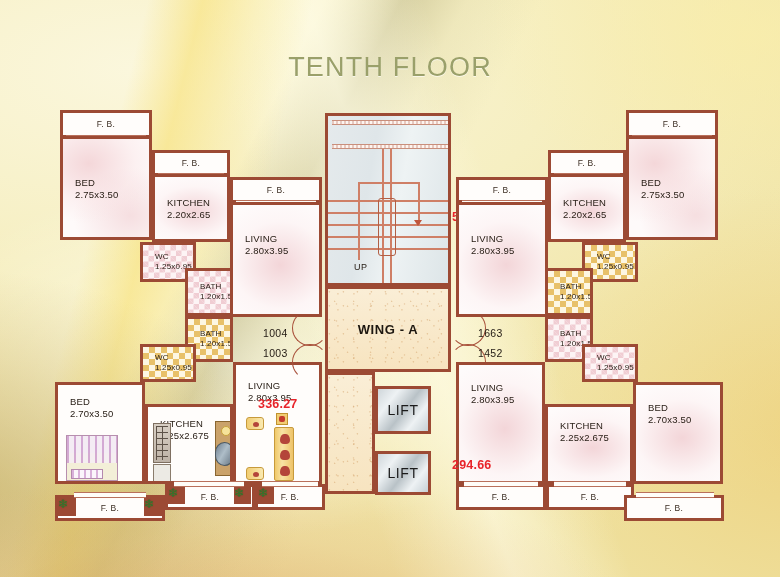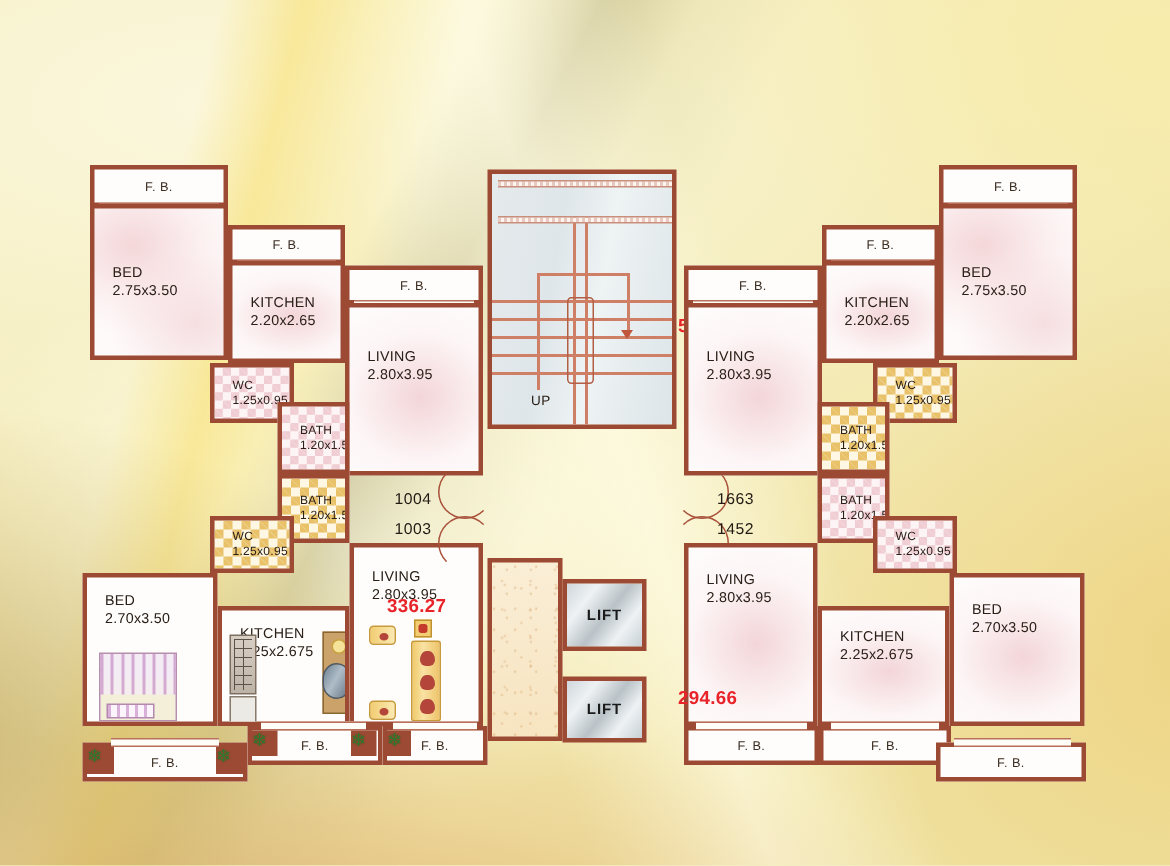--- a/index.html
+++ b/index.html
@@ -142,21 +142,21 @@
     position:absolute;font-size:9px;color:#231a12;letter-spacing:.4px;
   }
 
   
   .lift{
     position:absolute;box-sizing:border-box;border:3px solid #9c4a34;
     background:linear-gradient(128deg,#cfd6da 0%,#eef2f4 26%,#b9c2c7 52%,#eef2f4 74%,#c7d0d5 100%);
   }
   .lift .t{
     position:absolute;inset:0;display:flex;align-items:center;justify-content:center;
-    font-size:10px;font-weight:bold;color:#1b1b1b;letter-spacing:.6px;
+    font-size:14px;font-weight:normal;color:#1b1b1b;letter-spacing:.6px;
   }
 
   
   .swing{position:absolute;border:1.6px solid #a8503a;border-radius:50%;}
 
   
   .flatno{position:absolute;font-size:10.5px;color:#221a13;letter-spacing:.3px;}
 
   
   .furn{position:absolute;box-sizing:border-box;}
@@ -243,20 +243,21 @@
   <div class="bg base"></div>
   <div class="bg glow"></div>
   <div class="bg swoosh1"></div>
   <div class="bg swoosh2"></div>
   <div class="bg yellowband"></div>
   <div class="bg corner-left"></div>
   <div class="bg corner-bottom"></div>
   <div class="bg corner-right"></div>
   <div class="bg corner-tr"></div>
 
+  <div class="title">TENTH FLOOR</div>
 
   <div class="fb" style="left:60px;top:110px;width:92px;height:28px;">
     <div class="t">F. B.</div>
   </div>
   <div class="winmark" style="left:66px;top:135px;width:80px;"></div>
 
   <div class="room pinkwash" style="left:60px;top:136px;width:92px;height:104px;">
     <div class="lbl">
       <span>BED</span>
       <span class="l2">2.75x3.50</span>
@@ -402,20 +403,23 @@
     <div class="tread" style="left:0;top:108px;width:126px;"></div>
     <div class="tread" style="left:0;top:120px;width:126px;"></div>
     <div class="tread" style="left:0;top:132px;width:126px;"></div>
     <div class="furn" style="left:50px;top:82px;width:18px;height:58px;border:1.6px solid #b25f45;border-radius:3px;"></div>
     <div class="arrowdown" style="left:86px;top:104px;"></div>
     <div class="upmark" style="left:26px;top:146px;">UP</div>
     <div class="rail" style="left:4px;top:4px;width:118px;height:3px;"></div>
     <div class="rail" style="left:4px;top:28px;width:118px;height:3px;"></div>
   </div>
 
+  <div class="lobby" style="left:325px;top:286px;width:126px;height:86px;">
+    <div class="wing-label">WING - A</div>
+  </div>
 
   <div class="lobby" style="left:325px;top:372px;width:50px;height:122px;"></div>
 
   <div class="lift" style="left:375px;top:386px;width:56px;height:48px;">
     <div class="t">LIFT</div>
   </div>
   <div class="lift" style="left:375px;top:451px;width:56px;height:44px;">
     <div class="t">LIFT</div>
   </div>
 

